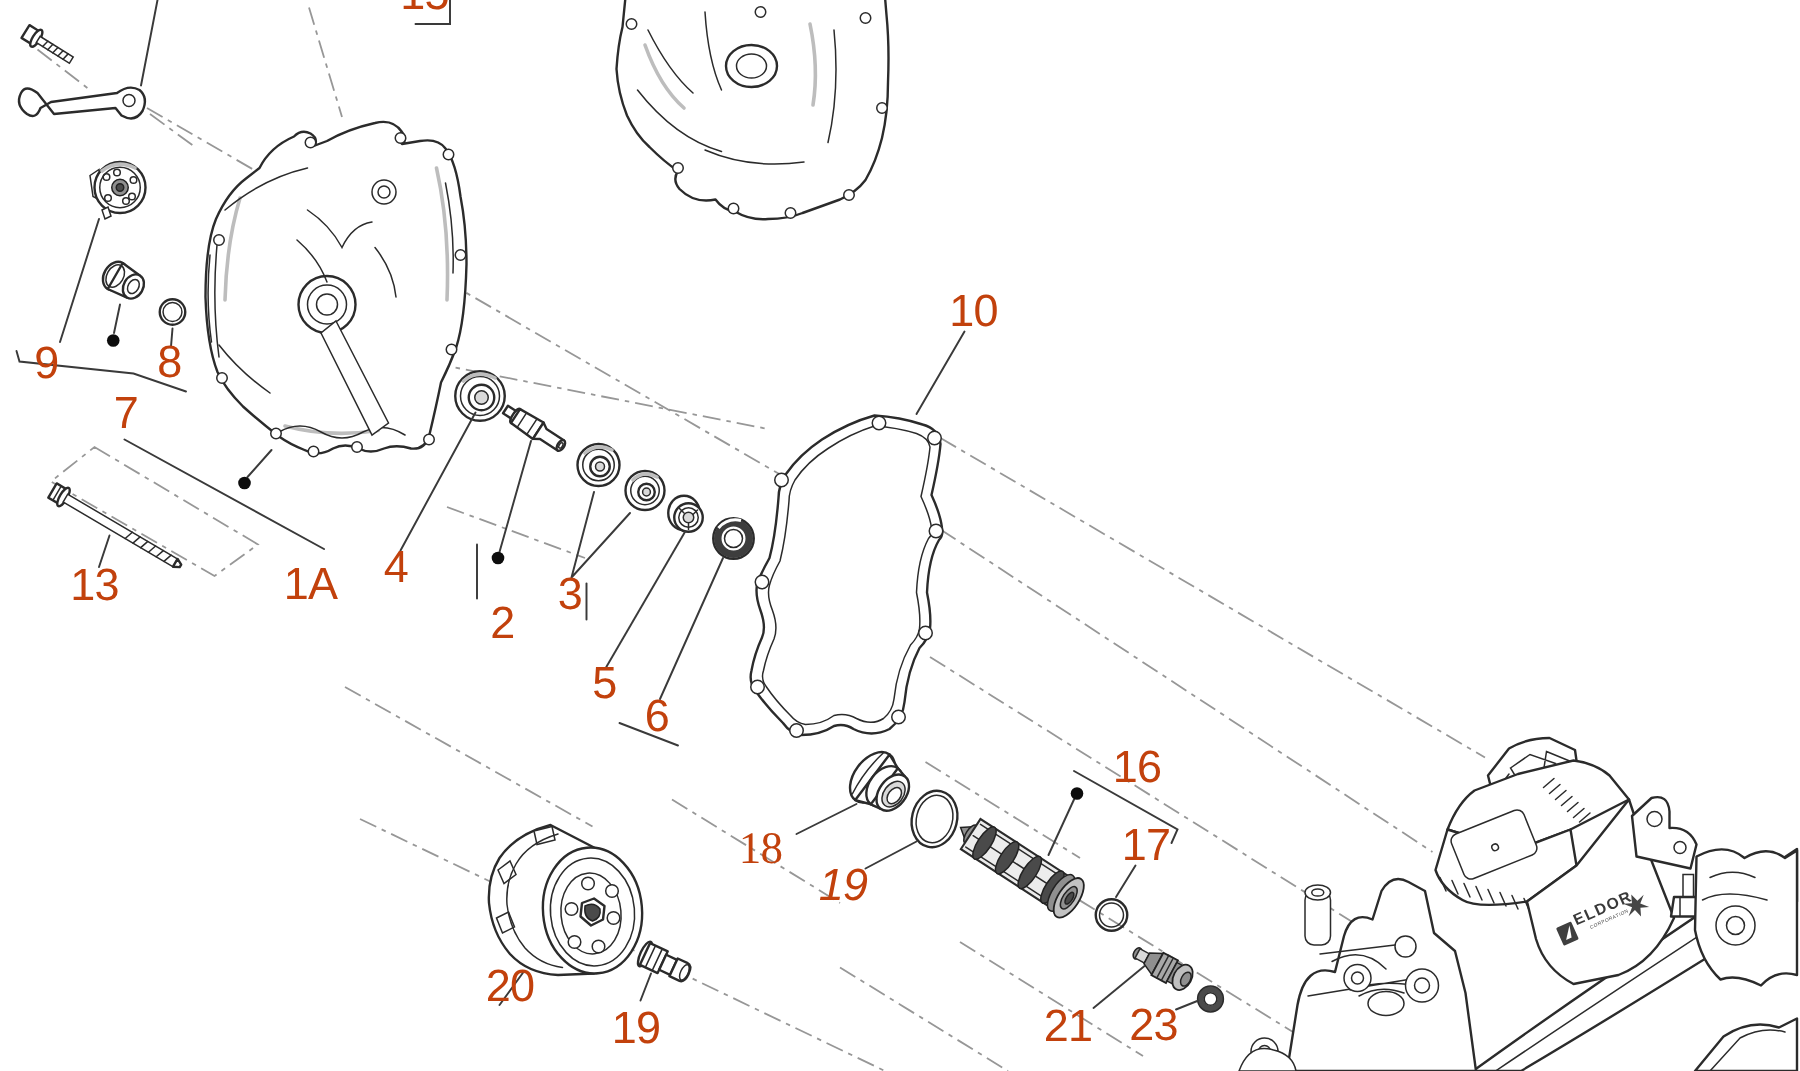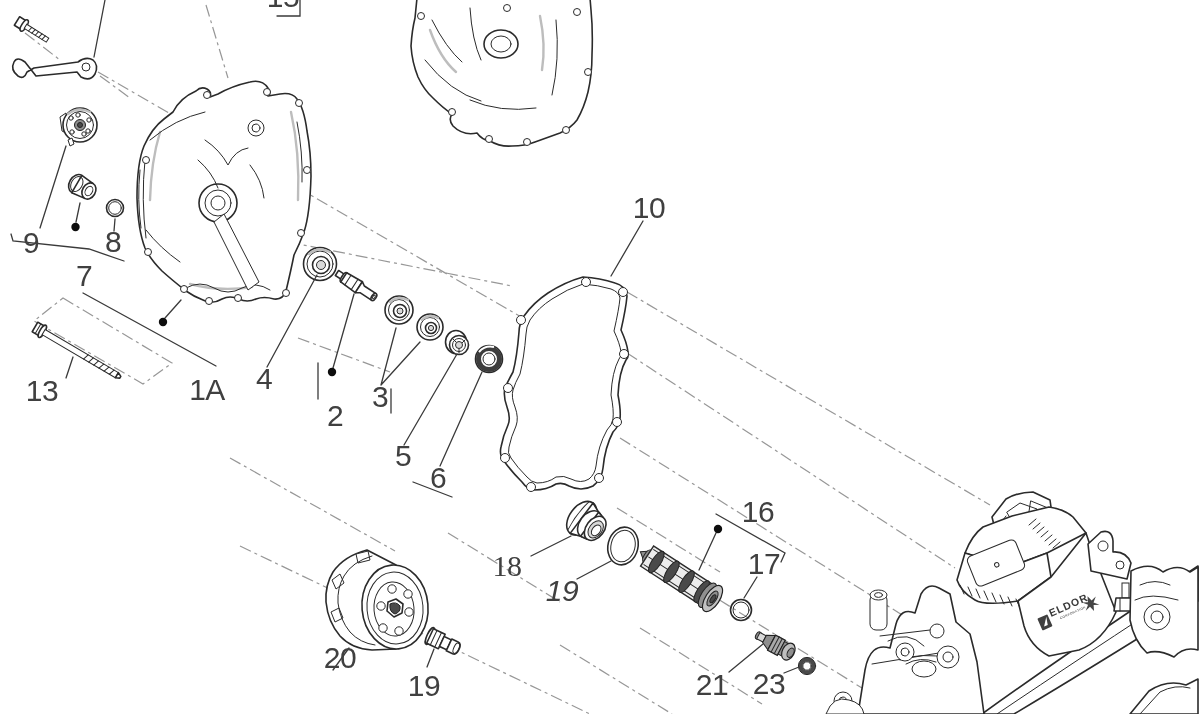--- a/index.html
+++ b/index.html
@@ -11,21 +11,21 @@
   .ln{fill:none;stroke:#2b2b2b;stroke-width:1.6;stroke-linecap:round;stroke-linejoin:round;}
   .thin{fill:none;stroke:#2b2b2b;stroke-width:1;stroke-linecap:round;}
   .thinf{fill:#ffffff;stroke:#2b2b2b;stroke-width:1;}
   .shade{fill:none;stroke:#bdbdbd;stroke-width:2.4;stroke-linecap:round;}
   .ldr{fill:none;stroke:#3a3a3a;stroke-width:1.3;stroke-linecap:round;}
   .dd{fill:none;stroke:#979797;stroke-width:1.2;stroke-dasharray:12 4 3 4;}
   .dark{fill:#4a4a4a;stroke:#222;stroke-width:1;}
   .mid{fill:#8f8f8f;stroke:#222;stroke-width:1;}
   .lite{fill:#d9d9d9;stroke:#2b2b2b;stroke-width:1;}
   .bullet{fill:#0d0d0d;stroke:none;}
-  .callout{position:absolute;transform:translate(-50%,-50%);font-size:30px;color:#404040;
+  .callout{position:absolute;transform:translate(-50%,-50%);font-size:30px;color:#c2410c;
            white-space:nowrap;letter-spacing:-0.5px;}
   .brand{font-family:"Liberation Sans",sans-serif;font-size:10.5px;font-weight:bold;
          letter-spacing:1px;fill:#3a3a3a;text-anchor:middle;}
   .sub{font-family:"Liberation Sans",sans-serif;font-size:3.2px;letter-spacing:.4px;
        fill:#3a3a3a;text-anchor:middle;}
 </style>
 </head>
 <body>
 
 <div class="stage">
@@ -371,21 +371,21 @@
     <circle class="bullet" cx="332" cy="372" r="4.2"></circle>
     <circle class="bullet" cx="718" cy="529" r="4.2"></circle>
   </g>
 </svg>
 
 <div class="callout-layer">
       <div class="callout" style="left: 283px; top: -3px;">15</div>
       <div class="callout" style="left: 31px; top: 243px;">9</div>
       <div class="callout" style="left: 113px; top: 242px;">8</div>
       <div class="callout" style="left: 84px; top: 276px;">7</div>
-      <div class="callout" style="left: 42px; top: 391px;">13</div>
+      <div class="callout" style="left: 63px; top: 391px;">13</div>
       <div class="callout" style="left: 207px; top: 390px;">1A</div>
       <div class="callout" style="left: 264px; top: 379px;">4</div>
       <div class="callout" style="left: 335px; top: 416px;">2</div>
       <div class="callout" style="left: 380px; top: 397px;">3</div>
       <div class="callout" style="left: 403px; top: 456px;">5</div>
       <div class="callout" style="left: 438px; top: 478px;">6</div>
       <div class="callout" style="left: 649px; top: 208px;">10</div>
       <div class="callout" style="left: 507px; top: 566px; font-family: Liberation Serif, serif;">18</div>
       <div class="callout" style="left: 562px; top: 591px; font-style: italic;">19</div>
       <div class="callout" style="left: 758px; top: 512px;">16</div>

